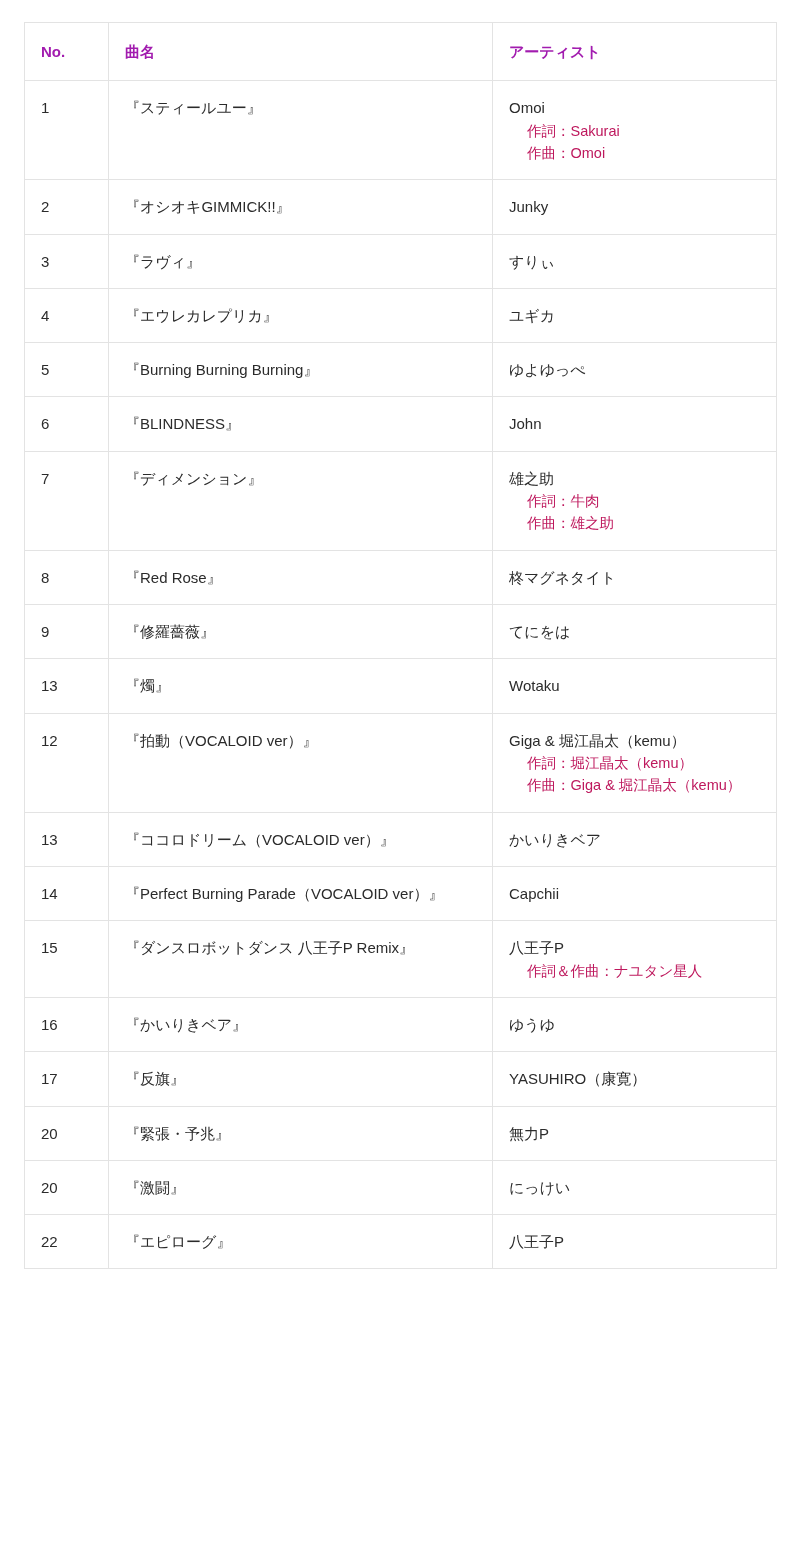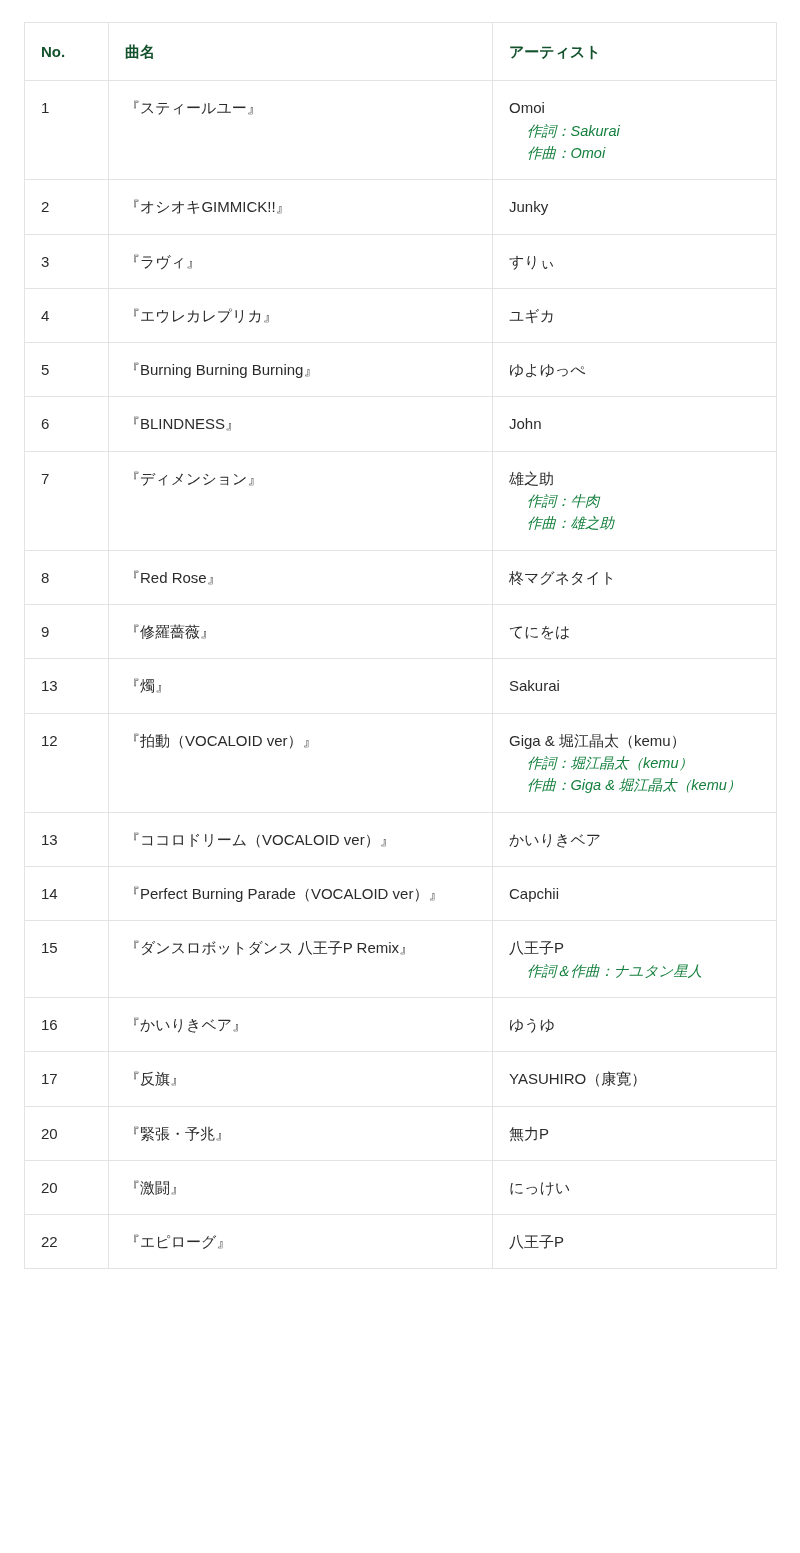--- a/index.html
+++ b/index.html
@@ -32,40 +32,39 @@
     padding: 15px 14px 15px 16px;
     font-size: 15px;
     line-height: 1.55;
     color: #2b2b2b;
     word-wrap: break-word;
     overflow-wrap: break-word;
   }
   table.tracklist th {
     font-weight: bold;
     font-size: 15px;
-    color: #14532d;
+    color: #a21caf;
     padding-top: 17px;
     padding-bottom: 17px;
   }
   col.c-no { width: 84px; }
   col.c-title { width: 384px; }
   col.c-artist { width: 284px; }
 
   .cell-no {
     font-size: 15px;
   }
   .artist-main {
     display: block;
   }
   .credit {
     display: block;
     padding-left: 18px;
     font-size: 14.5px;
-    color: #15803d;
-    font-style: italic;
+    color: #be185d;
   }
 </style>
 </head>
 <body>
 
 <div class="page">
   <table class="tracklist">
     <colgroup>
       <col class="c-no">
       <col class="c-title">
@@ -143,21 +142,21 @@
           <td class="cell-no">9</td>
           <td>『修羅薔薇』</td>
           <td>
             <span class="artist-main">てにをは</span>
           </td>
         </tr>
         <tr>
           <td class="cell-no">13</td>
           <td>『燭』</td>
           <td>
-            <span class="artist-main">Sakurai</span>
+            <span class="artist-main">Wotaku</span>
           </td>
         </tr>
         <tr>
           <td class="cell-no">12</td>
           <td>『拍動（VOCALOID ver）』</td>
           <td>
             <span class="artist-main">Giga &amp; 堀江晶太（kemu）</span>
             <span class="credit">作詞：堀江晶太（kemu）</span>
             <span class="credit">作曲：Giga &amp; 堀江晶太（kemu）</span>
           </td>

